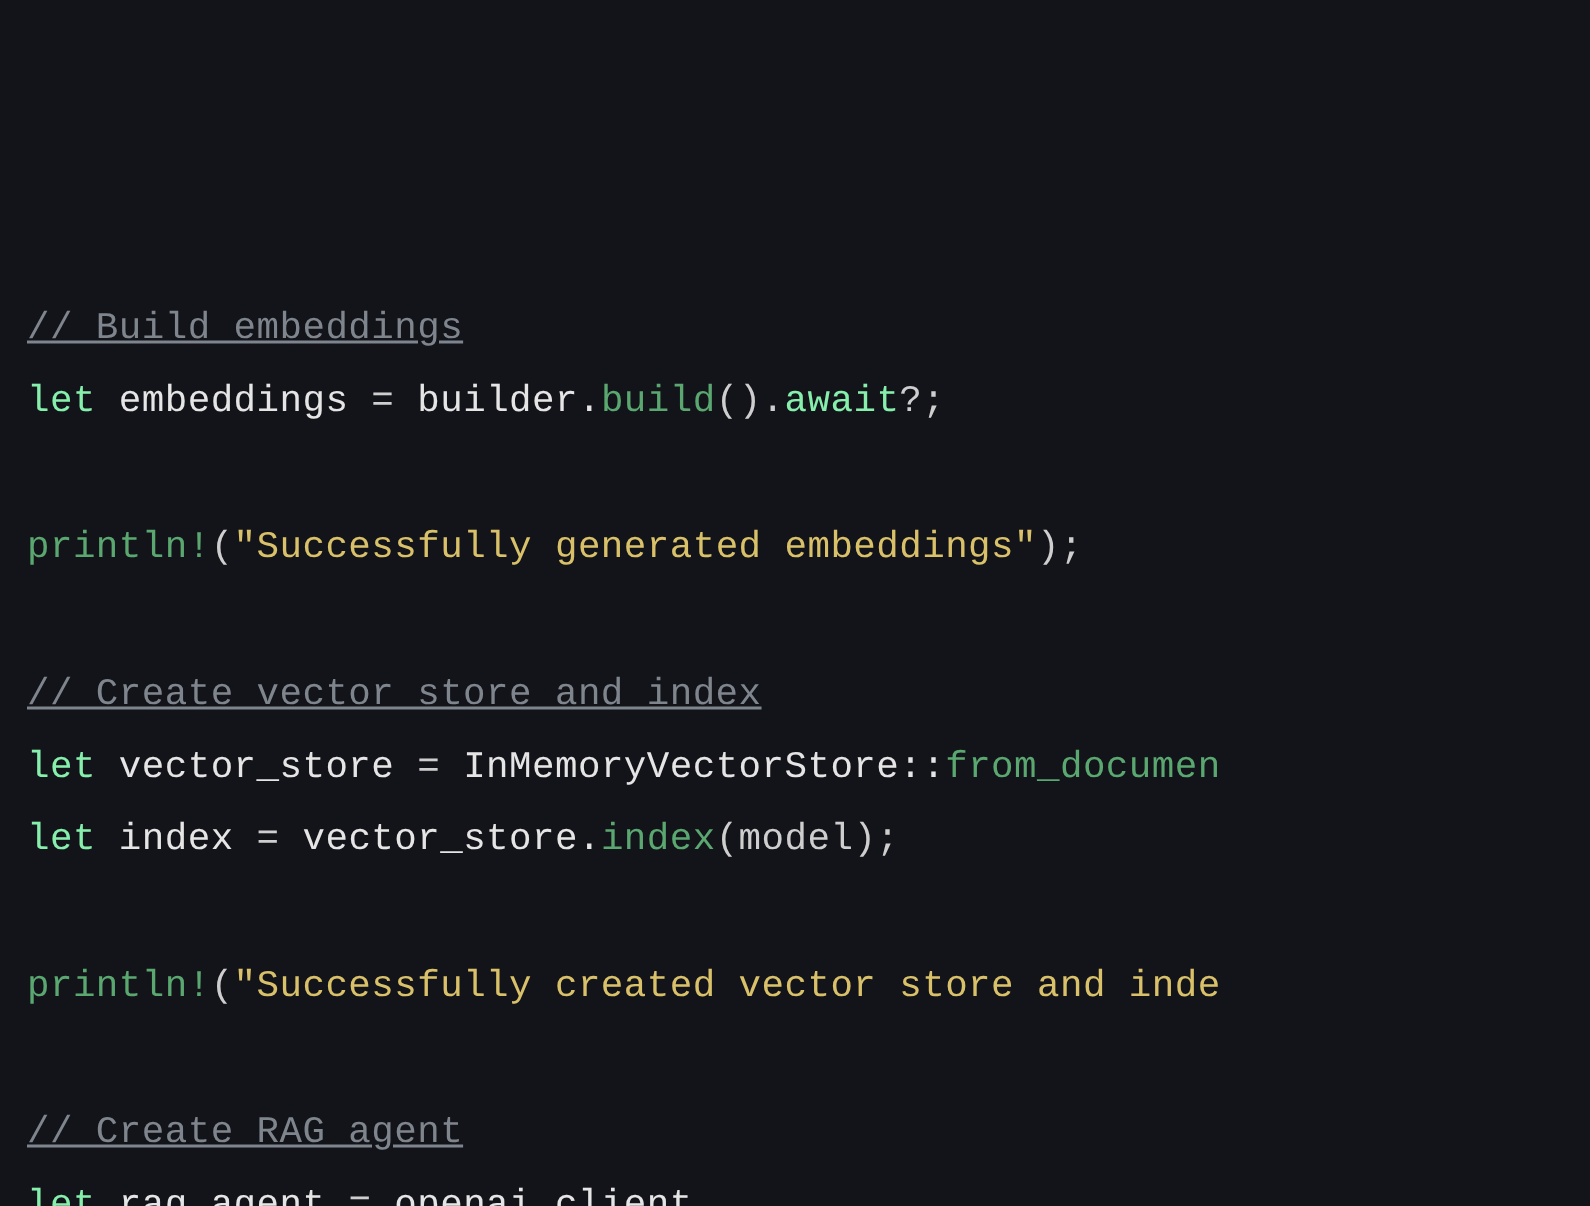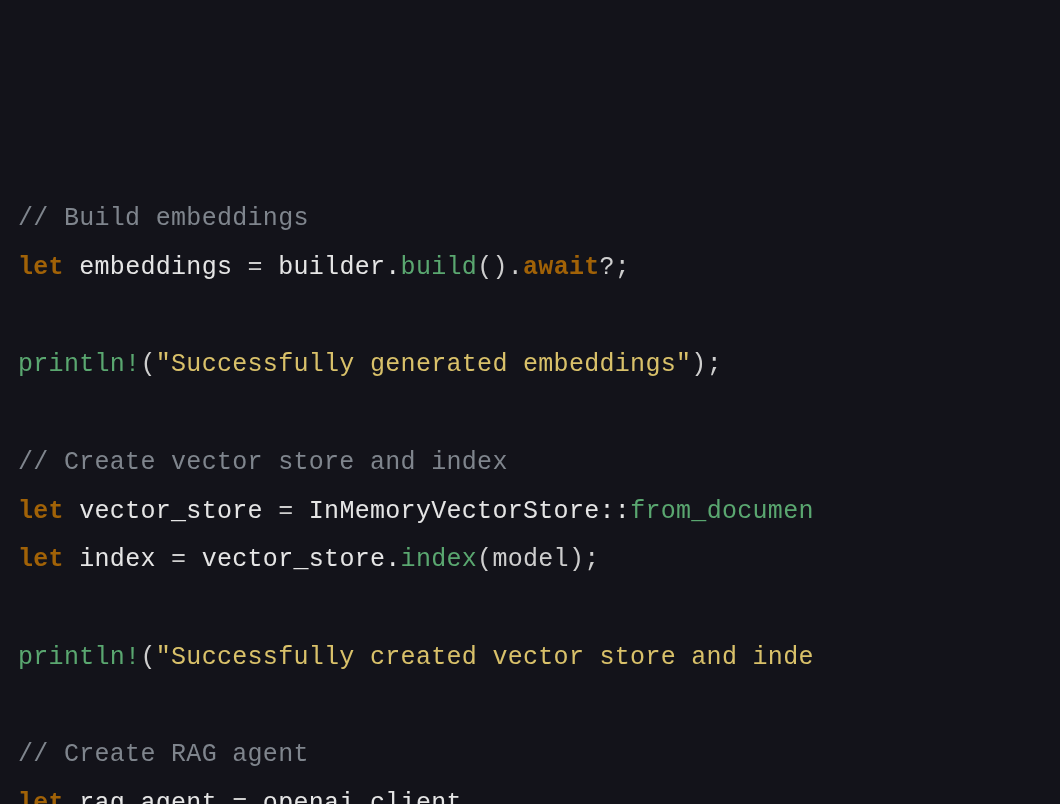--- a/index.html
+++ b/index.html
@@ -13,22 +13,22 @@
       font-size: 25px;
       line-height: 1.95;
       letter-spacing: 0.3px;
       color: #d4d4d4;
       width: 1060px;
       height: 804px;
       overflow: hidden;
       padding: 0 18px;
       white-space: pre;
     }
-    .c { color: #7f858d; }      
-    .kw { color: #a16207; font-weight: bold; }     
+    .c { color: #7f858d; text-decoration: underline; }      
+    .kw { color: #86efac; }     
     .fn { color: #5aa770; text-align: center; }     
     .st { color: #d9c16a; }     
     .id { color: #e5e5e5; }     
     .op { color: #cecece; }     
     .line { display: block; }
   </style>
 </head>
 <body>
 
 

